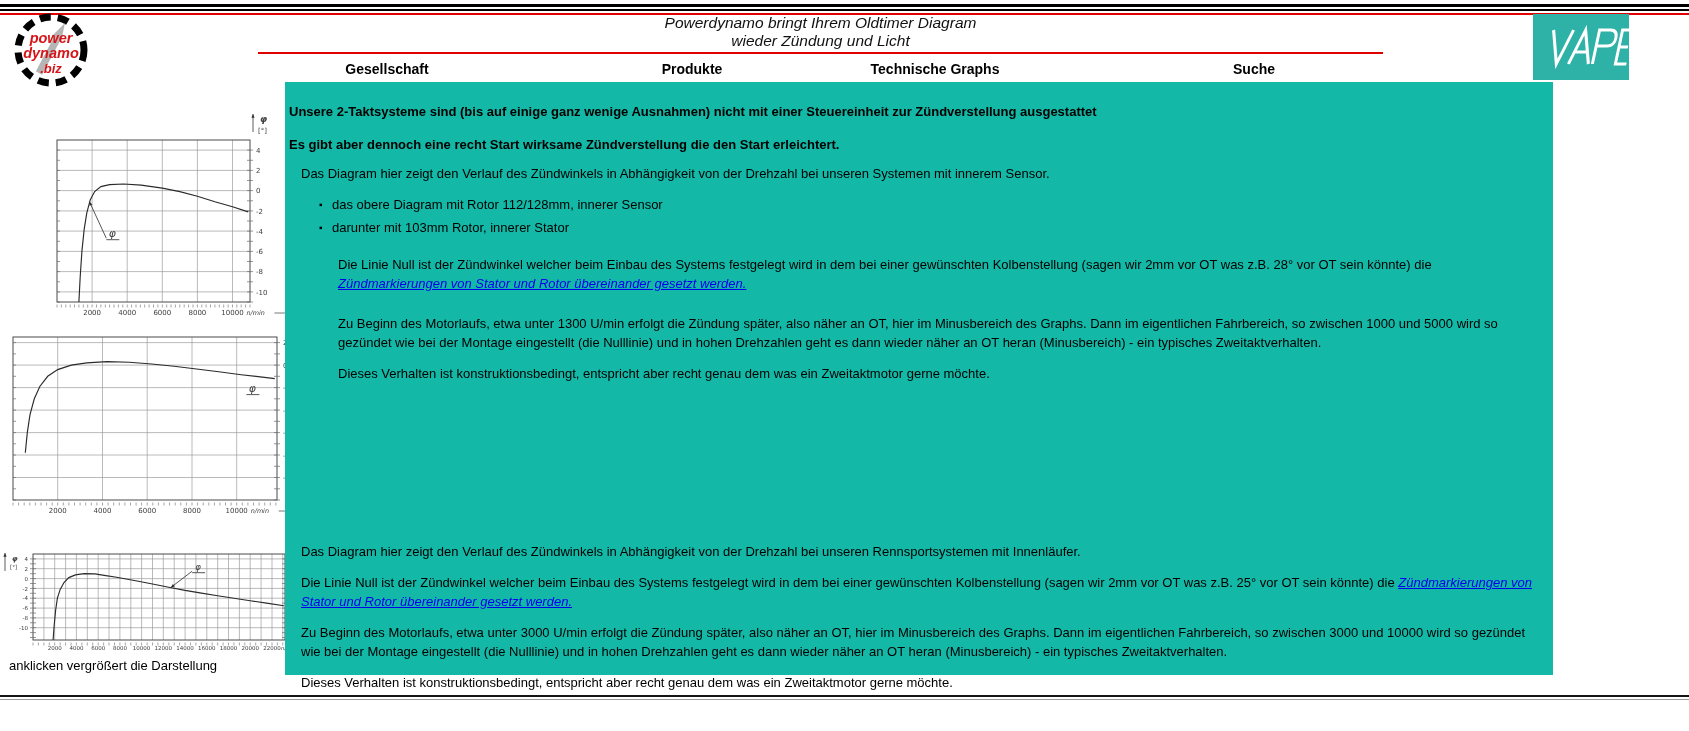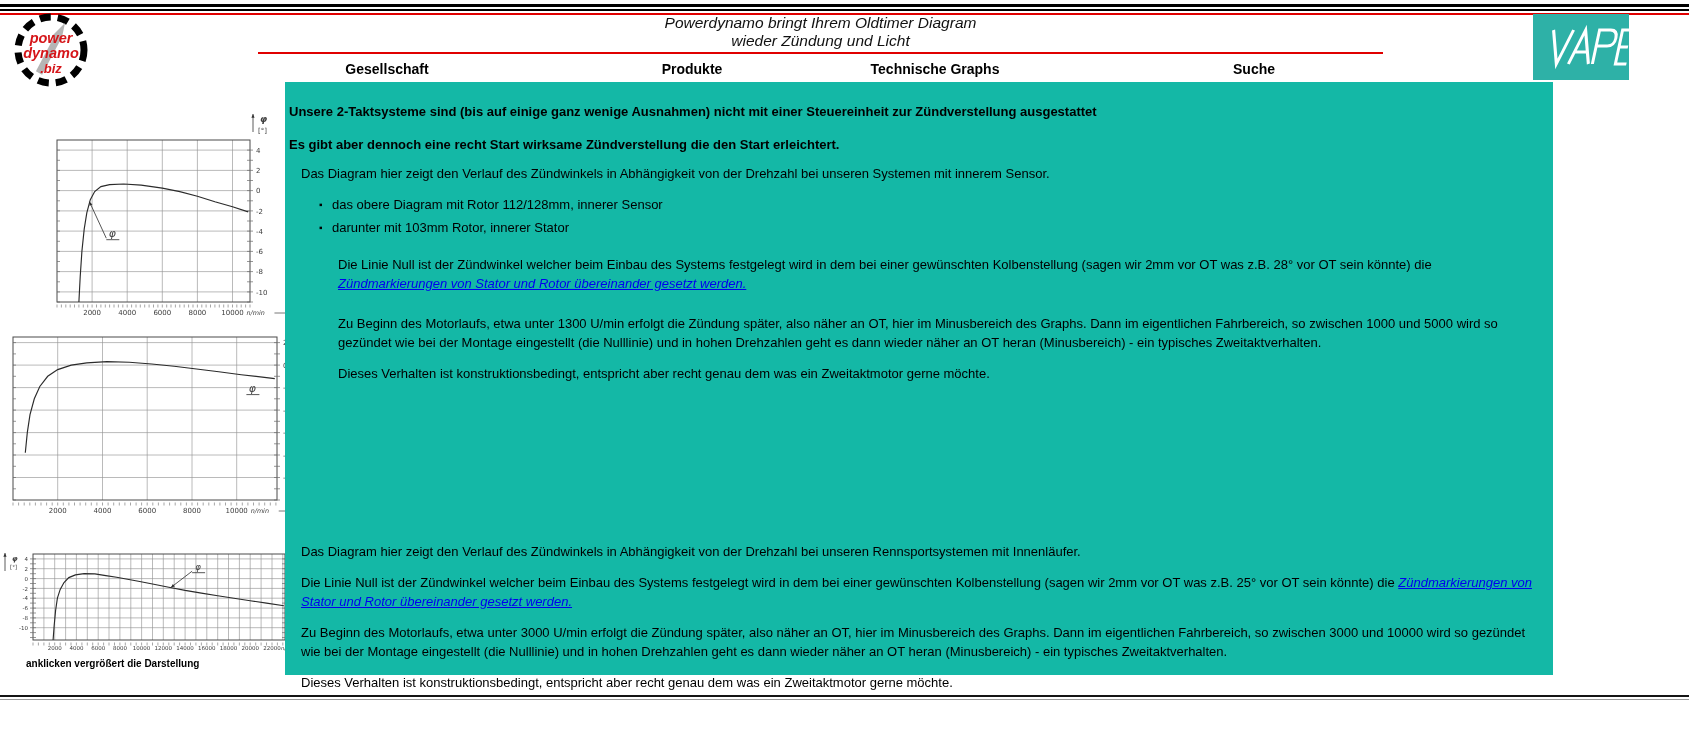--- a/index.html
+++ b/index.html
@@ -17,21 +17,21 @@
   .red-rule{position:absolute;left:0;top:40px;width:1125px;height:2px;background:#e00000;}
   .nav-item{position:absolute;top:49px;transform:translateX(-50%);font-weight:bold;
     font-size:14px;color:#000;text-decoration:none;cursor:pointer;white-space:nowrap;}
   .flag{position:absolute;top:70px;width:26px;height:15px;display:block;cursor:pointer;}
   .charts{position:absolute;left:0;top:0;}
   svg.chart{position:absolute;background:#fff;cursor:pointer;}
   svg.chart text{fill:#3c3c3c;font-family:"DejaVu Sans",sans-serif;}
   .c0{left:0px;top:108px;width:304px;height:218px;}
   .c1{left:0px;top:330px;width:304px;height:186px;}
   .c2{left:0px;top:545px;width:304px;height:112px;}
-  .click-note{position:absolute;left:26px;top:658px;font-weight:bold;font-size:10px;white-space:nowrap;}
+  .click-note{position:absolute;left:9px;top:658px;font-weight:normal;font-size:13px;white-space:nowrap;}
   .green-box{position:absolute;left:285px;top:82px;width:1268px;height:593px;background:#14b8a6;
     padding:0;box-sizing:border-box;font-size:13px;line-height:19px;}
   .green-box .inner{padding:20px 8px 4px 4px;}
   .gb-h{font-weight:bold;margin:0;}
   .gb-p{margin:12px;}
   .mt14{margin-top:14px;} .mt10{margin-top:10px;}
   .mt19{margin-top:19px;} .mt21{margin-top:21px;} .mt11{margin-top:11px;}
   .mt159{margin-top:159px;} .mt8{margin-top:8px;} .mt5{margin-top:5px;}
   ul.gb-list{margin:13px 0 0 0;padding:0 0 0 43px;list-style:none;}
   ul.gb-list li{position:relative;line-height:17px;margin-bottom:6px;}

